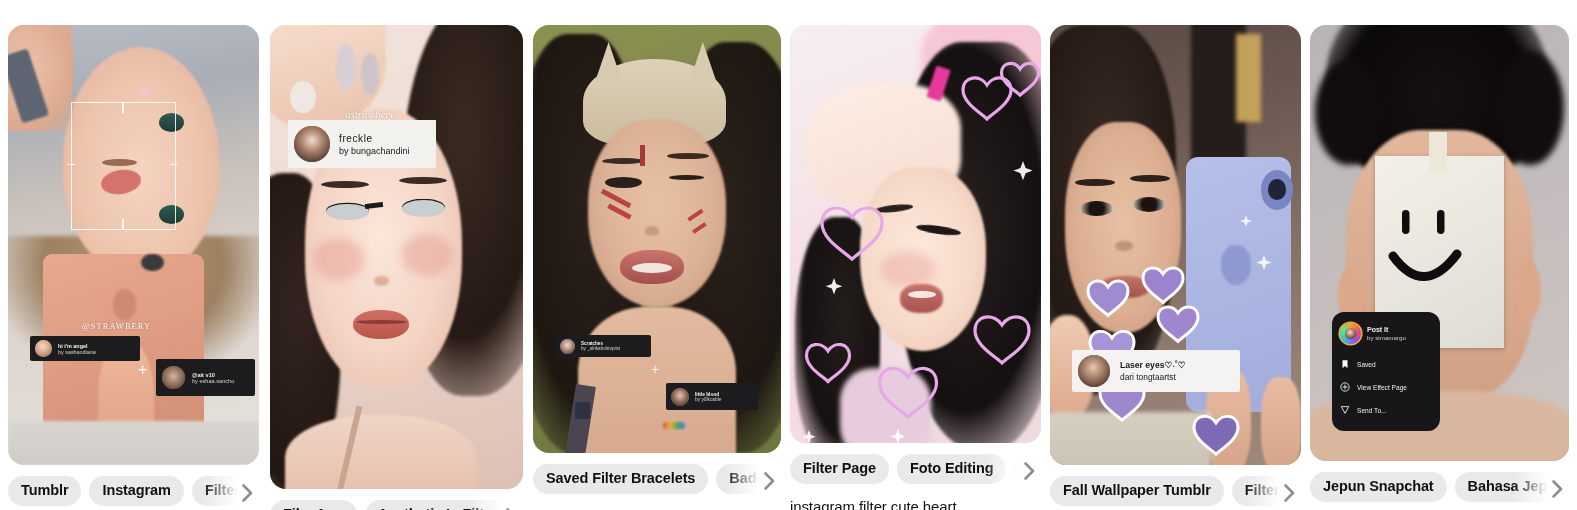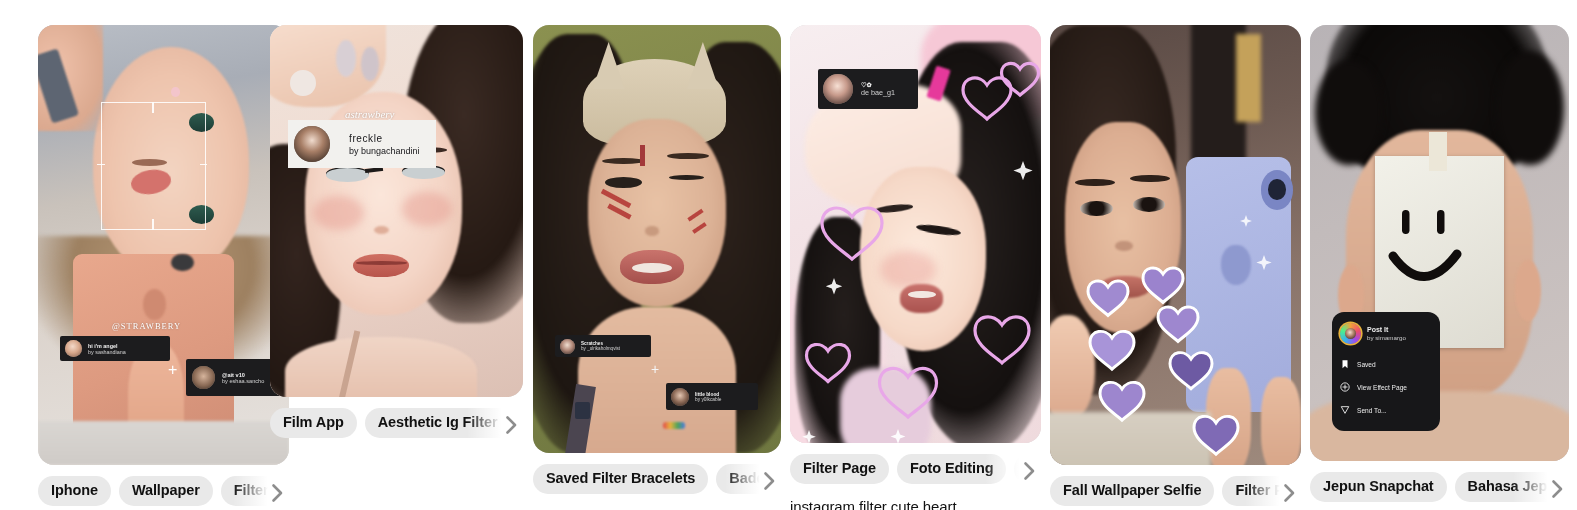--- a/index.html
+++ b/index.html
@@ -101,21 +101,21 @@
     gap: 6px;
     padding: 5px 9px 5px 5px;
     border-radius: 2px;
     color: #f2f2f2;
   }
   .eff-light {
     position: absolute;
     background: #f2f1ee;
     display: flex;
     align-items: center;
-    gap: 19px;
+    gap: 9px;
     padding: 6px 16px 6px 6px;
     color: #17171a;
   }
   .eff-av {
     border-radius: 50%;
     flex: 0 0 auto;
     background: #8b7a72;
     overflow: hidden;
     position: relative;
   }
@@ -150,21 +150,21 @@
     color: #ffffff;
     letter-spacing: 1px;
     text-shadow: 0 0 2px rgba(0,0,0,.35);
   }
 </style>
 </head>
 <body>
 
 <div id="board">
 
-  <div class="pin-col" style="left:8px; width:251px;margin-left:30px;">
+  <div class="pin-col" style="left:8px; width:251px;">
     <div class="pin-card" style="height:440px;">
       <div class="pin-media">
 
         <div class="fill" style="background:
              linear-gradient(170deg,#b9bec6 0%,#a8adb6 18%,#c9c2bb 38%,#dcd4cd 62%,#e6e2de 100%);"></div>
 
         <div style="position:absolute; left:-6%; top:48%; width:112%; height:34%;
              background:radial-gradient(ellipse at 50% 20%, #b89a78 0%, #9d8060 45%, rgba(120,96,70,0) 72%);
              filter:blur(2px);"></div>
 
@@ -239,33 +239,33 @@
           <div class="eff-txt">
             <div class="eff-name">@ait v10</div>
             <div class="eff-by">by eshaa.sancho</div>
           </div>
         </div>
       </div>
     </div>
 
     <div class="tag-rail">
       <div class="tag-scroller">
-        <span class="tag-pill">Iphone</span><span class="tag-pill">Wallpaper</span><span class="tag-pill">Filter</span>
+        <span class="tag-pill">Tumblr</span><span class="tag-pill">Instagram</span><span class="tag-pill">Filter</span>
       </div>
       <div class="rail-fade"></div>
       <div class="rail-next">
         <svg width="24" height="24" viewBox="0 0 24 24" fill="none">
             <path d="M8.5 4.5L16 12l-7.5 7.5" stroke="#8d8d8d" stroke-width="2.6" stroke-linecap="round" stroke-linejoin="round"></path>
           </svg>
       </div>
     </div>
   </div>
 
   <div class="pin-col" style="left:270px; width:253px;">
-    <div class="pin-card" style="height:372px;padding-left:47px;">
+    <div class="pin-card" style="height:464px;padding-left:47px;">
       <div class="pin-media">
         <div class="fill" style="background:linear-gradient(165deg,#efe3dc 0%,#f0ded4 30%,#e8cfc4 68%,#dcc0b4 100%);"></div>
 
         <div style="position:absolute; left:52%; top:-6%; width:62%; height:86%;
              border-radius:46% 40% 50% 38%;
              background:radial-gradient(ellipse at 40% 35%, #3a2a23 0%, #251913 55%, rgba(37,25,19,0) 88%);
              filter:blur(1.4px);"></div>
 
         <div style="position:absolute; left:-18%; top:32%; width:46%; height:74%;
              border-radius:50% 40% 50% 40%;
@@ -499,29 +499,20 @@
             <path d="M38 326 c-6.5-10-21.5-8.3-21.5 4.5 0 11.9 16.2 20.7 21.5 26 5.3-5.3 21.5-14.1 21.5-26 0-12.8-15-14.5-21.5-4.5z"></path>
           </g>
           <g fill="#ffffff" opacity=".92">
             <path d="M233 136 l2.6 7 7 2.6 -7 2.6 -2.6 7 -2.6-7 -7-2.6 7-2.6z"></path>
             <path d="M44 253 l2.2 6 6 2.2 -6 2.2 -2.2 6 -2.2-6 -6-2.2 6-2.2z"></path>
             <path d="M108 404 l2 5.4 5.4 2 -5.4 2 -2 5.4 -2-5.4 -5.4-2 5.4-2z"></path>
             <path d="M19 405 l1.8 5 5 1.8 -5 1.8 -1.8 5 -1.8-5 -5-1.8 5-1.8z"></path>
           </g>
         </svg>
 
-        <div class="eff-dark" style="left:28px; top:44px; width:100px; height:40px; font-size:6.2px; gap:8px;">
-          <div class="eff-av" style="width:30px;height:30px;">
-            <div class="fill" style="background:radial-gradient(circle at 48% 40%, #f7e0d4 0%, #c79a8b 40%, #2a1d1a 100%);"></div>
-          </div>
-          <div class="eff-txt">
-            <div class="eff-name">♡✿</div>
-            <div class="eff-by" style="font-size:7.2px;">de bae_g1</div>
-          </div>
-        </div>
       </div>
     </div>
 
     <div class="tag-rail">
       <div class="tag-scroller">
         <span class="tag-pill">Filter Page</span><span class="tag-pill">Foto Editing</span><span class="tag-pill">Photo Filters</span>
       </div>
       <div class="rail-fade"></div>
       <div class="rail-next">
         <svg width="24" height="24" viewBox="0 0 24 24" fill="none">
@@ -595,26 +586,36 @@
             <path d="M72 364 c-6.6-10.3-22-8.4-22 4.6 0 12.2 16.7 21.2 22 26.6 5.3-5.4 22-14.4 22-26.6 0-13-15.4-14.9-22-4.6z" fill="#9d86ce" stroke="#ffffff" stroke-width="3"></path>
             <path d="M141 334 c-6.3-9.9-21-8-21 4.4 0 11.6 15.9 20.2 21 25.3 5.1-5.1 21-13.7 21-25.3 0-12.4-14.7-14.3-21-4.4z" fill="#6d5aa3" stroke="#ffffff" stroke-width="3"></path>
             <path d="M166 398 c-6.6-10.3-22-8.4-22 4.6 0 12.2 16.7 21.2 22 26.6 5.3-5.4 22-14.4 22-26.6 0-13-15.4-14.9-22-4.6z" fill="#7f6ab5" stroke="#ffffff" stroke-width="3"></path>
           </g>
           <g fill="#ffffff" opacity=".85">
             <path d="M214 230 l2 5.6 5.6 2 -5.6 2 -2 5.6 -2-5.6 -5.6-2 5.6-2z"></path>
             <path d="M196 190 l1.6 4.4 4.4 1.6 -4.4 1.6 -1.6 4.4 -1.6-4.4 -4.4-1.6 4.4-1.6z"></path>
           </g>
         </svg>
 
+        <div class="eff-light" style="left:22px; top:325px; width:168px; height:42px; font-size:8.4px;
+                    background:#f4f3f1; border-radius:2px; gap:10px; padding:5px 14px 5px 6px;">
+          <div class="eff-av" style="width:32px;height:32px;">
+            <div class="fill" style="background:radial-gradient(circle at 48% 40%, #e9c7ad 0%, #9d7560 45%, #241a15 100%);"></div>
+          </div>
+          <div class="eff-txt" style="gap:2px;">
+            <div class="eff-name" style="font-size:8.6px;">Laser eyes♡˖˚♡</div>
+            <div class="eff-by" style="font-size:8.4px; opacity:1;">dari tongtaartst</div>
+          </div>
+        </div>
       </div>
     </div>
 
     <div class="tag-rail">
       <div class="tag-scroller">
-        <span class="tag-pill">Fall Wallpaper Selfie</span><span class="tag-pill">Filter Photography</span>
+        <span class="tag-pill">Fall Wallpaper Tumblr</span><span class="tag-pill">Filter Photography</span>
       </div>
       <div class="rail-fade"></div>
       <div class="rail-next">
         <svg width="24" height="24" viewBox="0 0 24 24" fill="none">
             <path d="M8.5 4.5L16 12l-7.5 7.5" stroke="#8d8d8d" stroke-width="2.6" stroke-linecap="round" stroke-linejoin="round"></path>
           </svg>
       </div>
     </div>
   </div>
 

